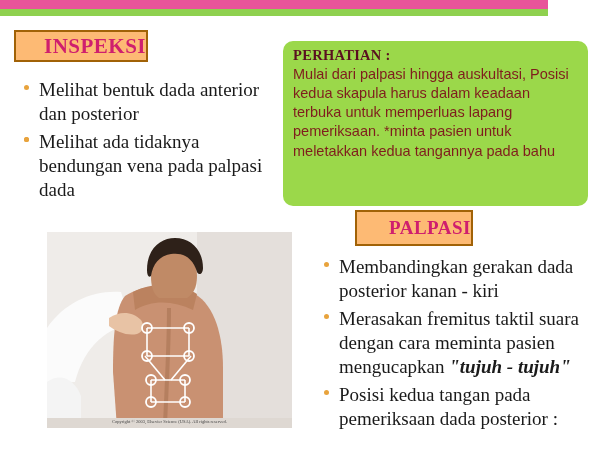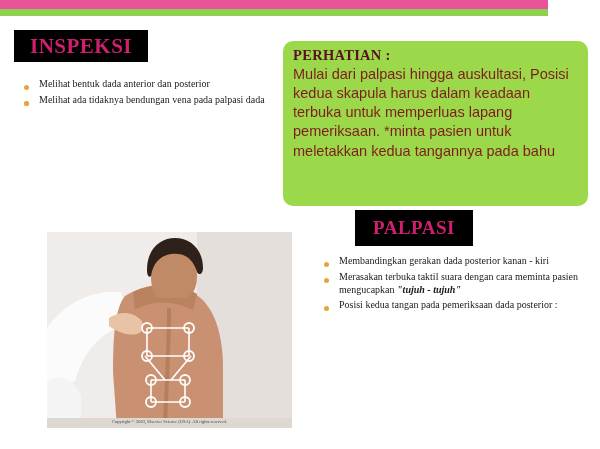--- a/index.html
+++ b/index.html
@@ -40,25 +40,25 @@
     position: absolute;
     right: 0; top: 0;
     width: 52px;
     height: 16px;
     background: #ffffff;
   }
 
   
   .title-box {
     position: absolute;
-    border: 2px solid #000000;
-    background: #000000;
+    border: 2px solid #a16207;
+    background: #fdba74;
     display: flex;
     align-items: center;
-    justify-content: center;
+    justify-content: flex-end;
     box-sizing: border-box;
   }
   #inspeksi-title {
     left: 14px;
     top: 30px;
     width: 134px;
     height: 32px;
   }
   #inspeksi-title .t {
     color: #cf1f6e;
@@ -112,21 +112,21 @@
   ul.bullets {
     list-style: none;
     margin: 0;
     padding: 0;
   }
   ul.bullets li {
     position: relative;
     padding-left: 17px;
     margin-bottom: 3px;
     color: #1a1a1a;
-    font-size: 10px;
+    font-size: 19px;
     line-height: 1.28;
     font-family: "Liberation Serif", serif;
   }
   ul.bullets li .bdot {
     position: absolute;
     left: 2px;
     top: 7px;
     width: 5px;
     height: 5px;
     background: #e8a33d;
@@ -207,21 +207,21 @@
     <span class="t">PALPASI</span>
   </div>
 
   <ul class="bullets" id="palpasi-list">
     <li>
       <span class="bdot"></span>
       <span>Membandingkan gerakan dada posterior kanan - kiri</span>
     </li>
     <li>
       <span class="bdot"></span>
-      <span>Merasakan terbuka taktil suara dengan cara meminta pasien mengucapkan </span><span class="em">"tujuh - tujuh"</span>
+      <span>Merasakan fremitus taktil suara dengan cara meminta pasien mengucapkan </span><span class="em">"tujuh - tujuh"</span>
     </li>
     <li>
       <span class="bdot"></span>
       <span>Posisi kedua tangan pada pemeriksaan dada posterior :</span>
     </li>
   </ul>
 
   <div class="figure">
     <svg class="fig-svg" width="245" height="196" viewBox="0 0 245 196">
       <rect x="0" y="0" width="245" height="196" fill="#efece9"></rect>

